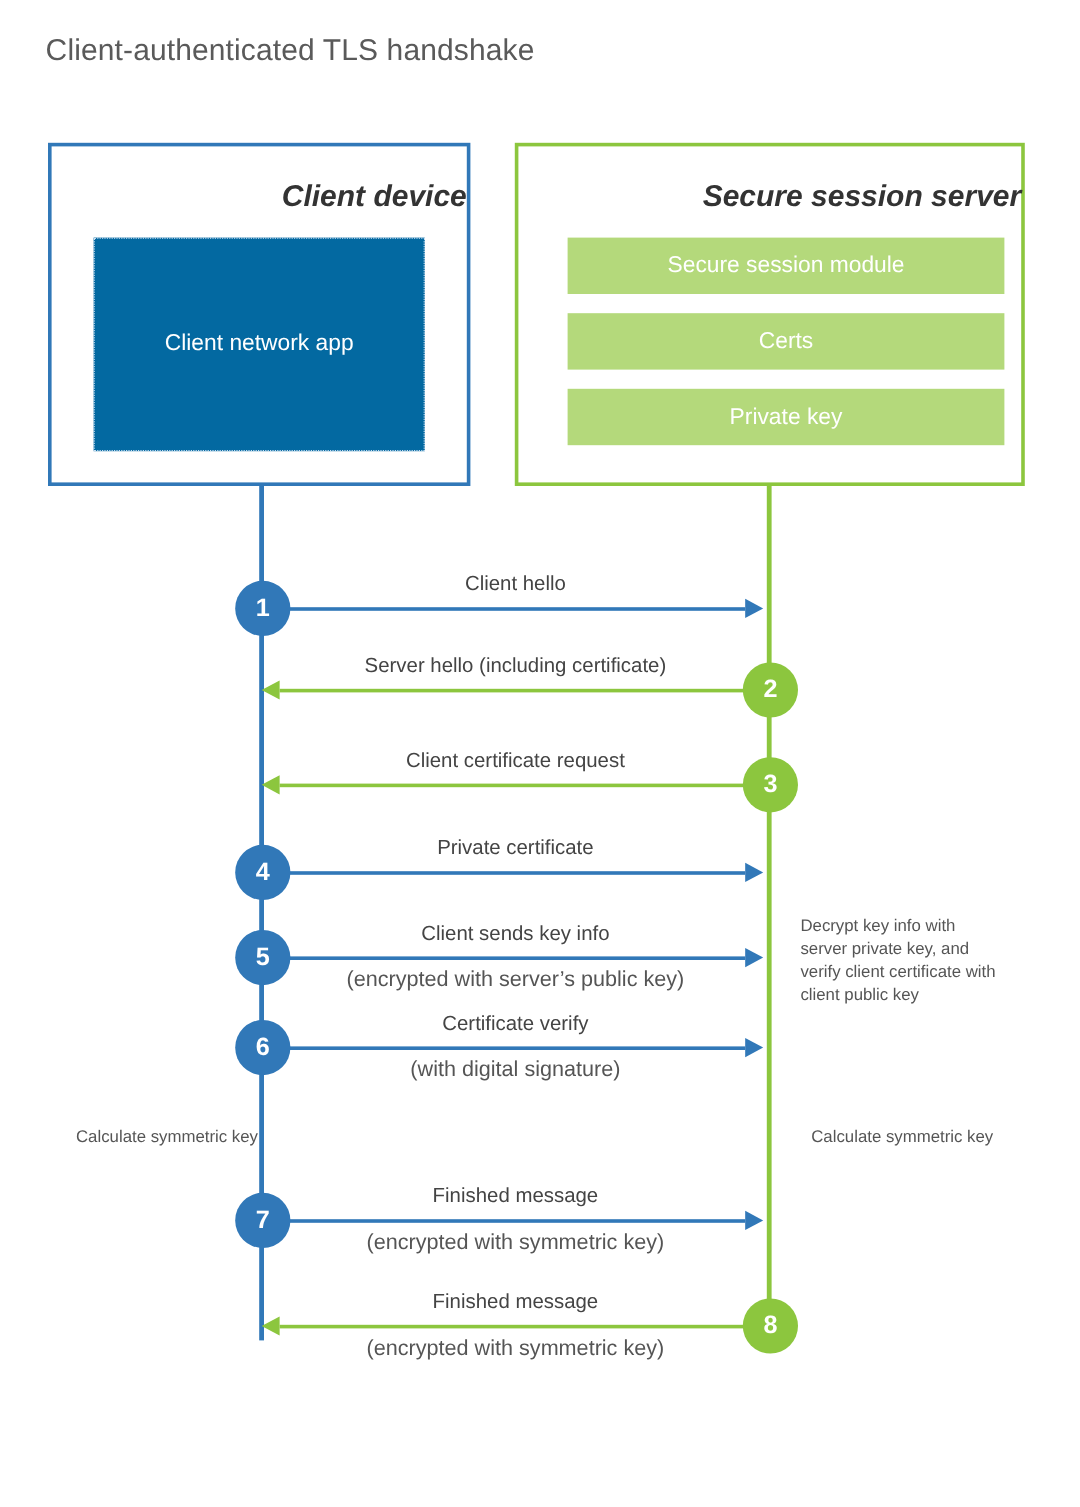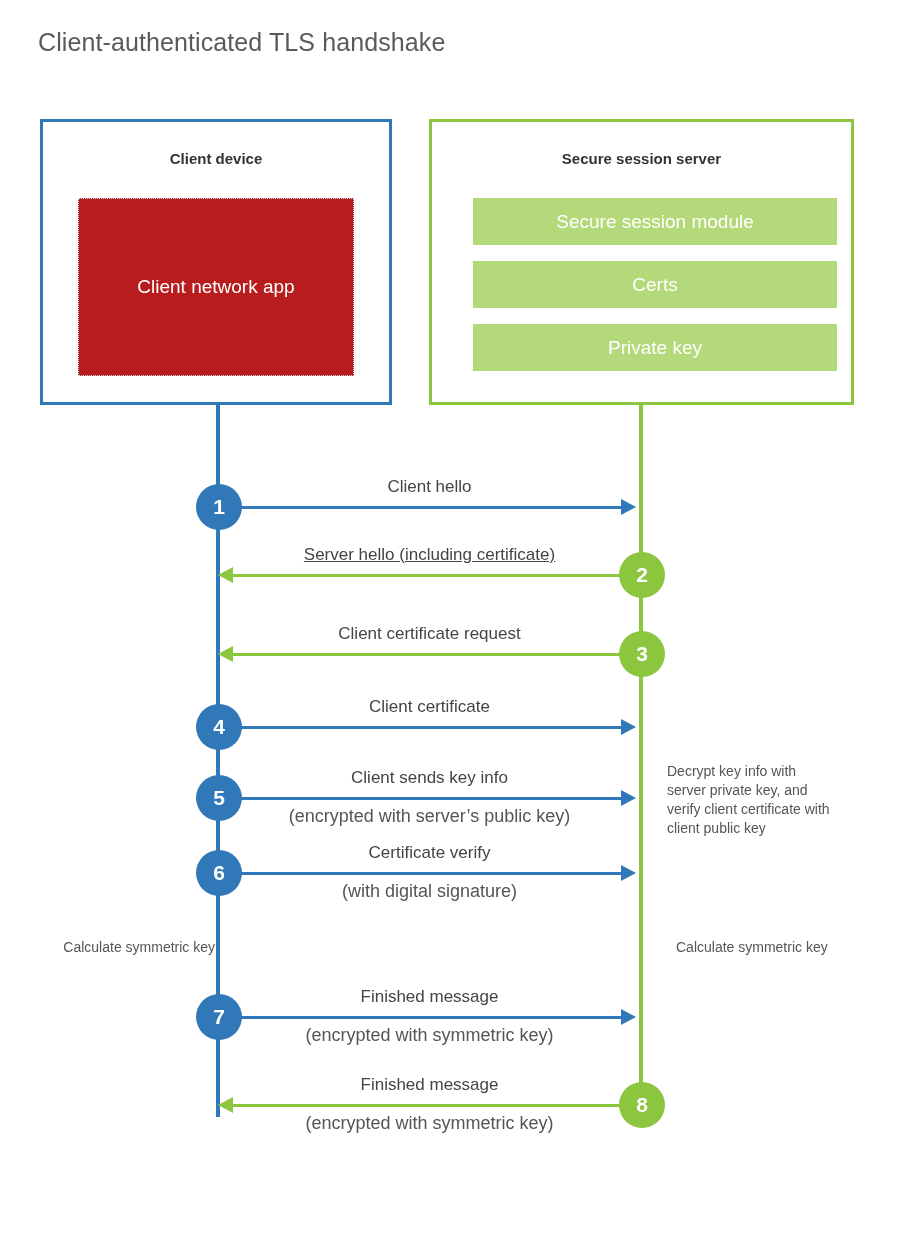--- a/index.html
+++ b/index.html
@@ -50,34 +50,35 @@
     top: 119px;
     width: 425px;
     height: 286px;
     border: 3px solid #8cc63e;
   }
   .entity-title {
     position: absolute;
     left: 0;
     right: 0;
     top: 28px;
-    text-align: center;
-    font-size: 15px;
+    text-align: right;
+    font-size: 25px;
     font-weight: bold;
     color: #333333;
+    font-style: italic;
   }
 
   
   .client-app {
     position: absolute;
     left: 35px;
     top: 76px;
     width: 276px;
     height: 178px;
-    background: #b91c1c;
+    background: #0369a1;
     border: 1px dotted #c9def2;
     box-sizing: border-box;
     display: flex;
     align-items: center;
     justify-content: center;
     text-align: center;
     color: #ffffff;
     font-size: 19px;
     line-height: 1.35;
     padding: 0 10px;
@@ -220,35 +221,35 @@
   <div class="msg" style="top:507px;">
     <div class="msg-line blue" style="left:218px; width:403px;"></div>
     <div class="arrowhead right blue" style="left:621px;"></div>
     <div class="msg-label" style="left:218px; width:423px;">Client hello</div>
   </div>
   <div class="step-circle blue" style="left:196px; top:484px;">1</div>
 
   <div class="msg" style="top:575px;">
     <div class="msg-line green" style="left:233px; width:408px;"></div>
     <div class="arrowhead left green" style="left:218px;"></div>
-    <div class="msg-label" style="left:218px; width:423px;text-decoration:underline;">Server hello (including certificate)</div>
+    <div class="msg-label" style="left:218px; width:423px;">Server hello (including certificate)</div>
   </div>
   <div class="step-circle green" style="left:619px; top:552px;">2</div>
 
   <div class="msg" style="top:654px;">
     <div class="msg-line green" style="left:233px; width:408px;"></div>
     <div class="arrowhead left green" style="left:218px;"></div>
     <div class="msg-label" style="left:218px; width:423px;">Client certificate request</div>
   </div>
   <div class="step-circle green" style="left:619px; top:631px;">3</div>
 
   <div class="msg" style="top:727px;">
     <div class="msg-line blue" style="left:218px; width:403px;"></div>
     <div class="arrowhead right blue" style="left:621px;"></div>
-    <div class="msg-label" style="left:218px; width:423px;">Client certificate</div>
+    <div class="msg-label" style="left:218px; width:423px;">Private certificate</div>
   </div>
   <div class="step-circle blue" style="left:196px; top:704px;">4</div>
 
   <div class="msg" style="top:798px;">
     <div class="msg-line blue" style="left:218px; width:403px;"></div>
     <div class="arrowhead right blue" style="left:621px;"></div>
     <div class="msg-label" style="left:218px; width:423px;">Client sends key info</div>
     <div class="msg-sublabel" style="left:218px; width:423px;">(encrypted with server’s public key)</div>
   </div>
   <div class="step-circle blue" style="left:196px; top:775px;">5</div>

